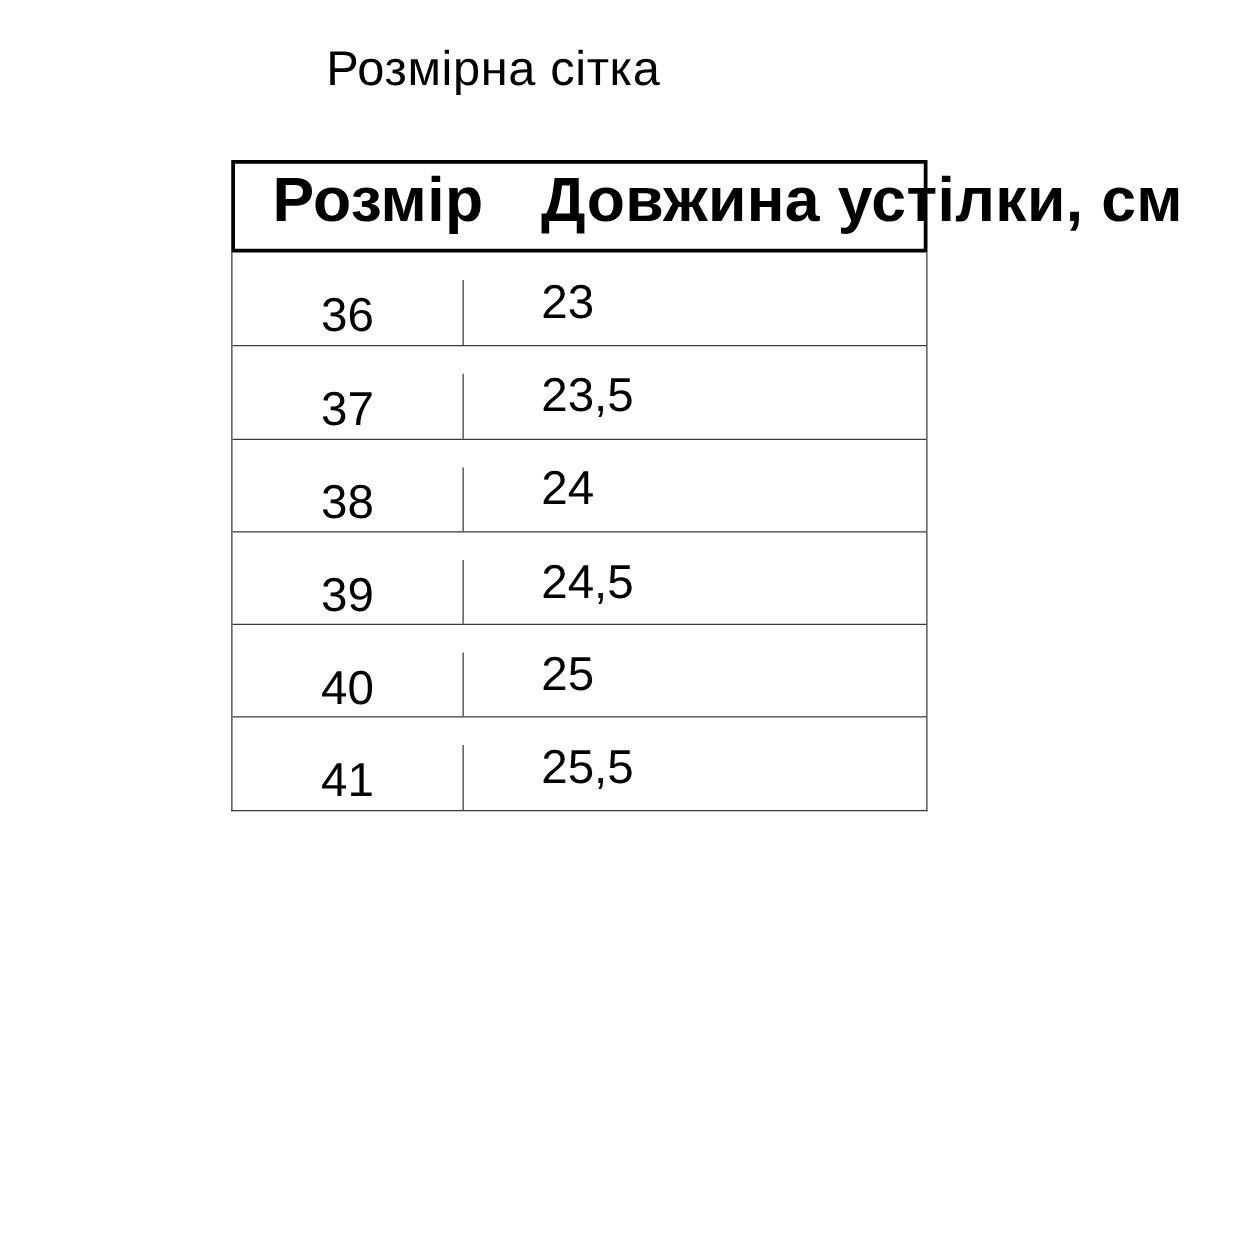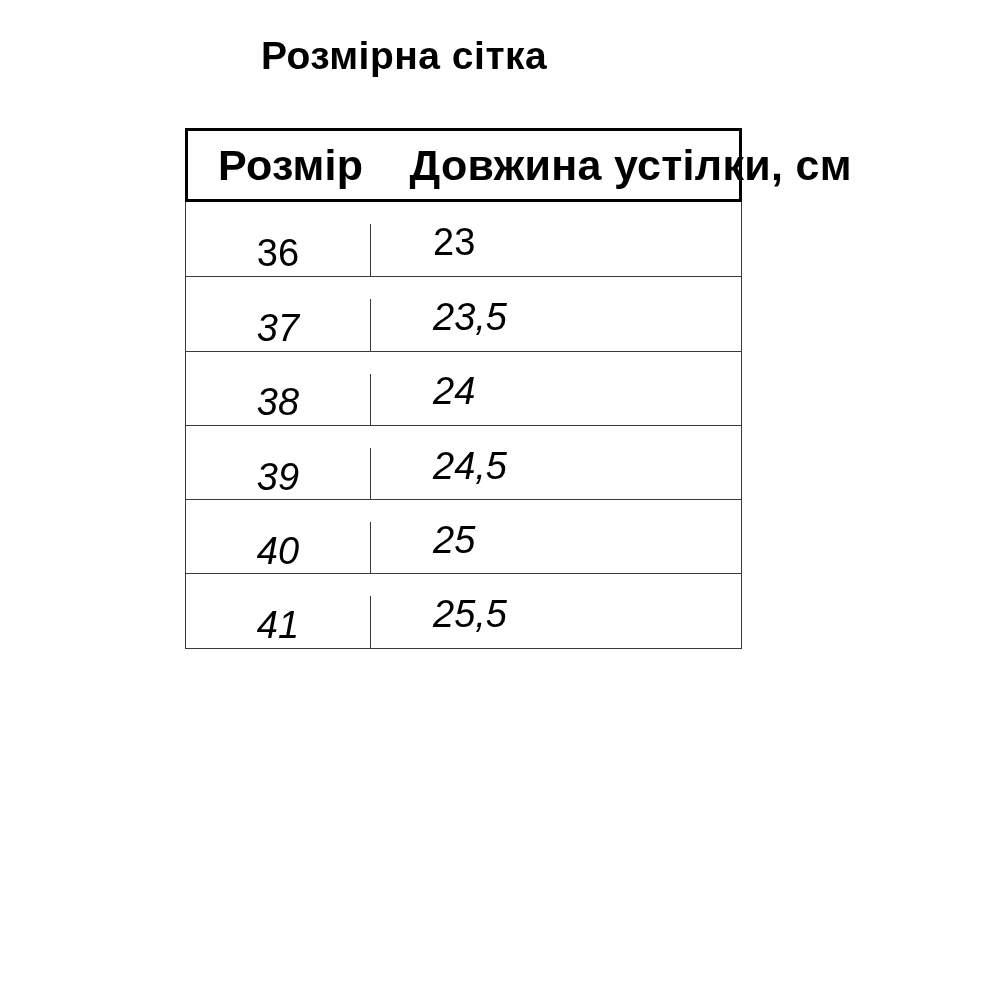--- a/index.html
+++ b/index.html
@@ -15,59 +15,57 @@
     font-family: "Liberation Sans", "DejaVu Sans", sans-serif;
     overflow: hidden;
   }
   .title {
     position: absolute;
     left: 261px;
     top: 34px;
     margin: 0;
     font-size: 39px;
     line-height: 44px;
-    font-weight: 700;
+    font-weight: 400;
     white-space: nowrap;
     letter-spacing: 0.5px;
   }
   .size-table {
     position: absolute;
     left: 185px;
     top: 128px;
     width: 557px;
   }
   .thead {
     box-sizing: border-box;
     width: 557px;
     height: 74px;
     border: 3px solid var(--header_border, #000000);
     display: flex;
-    align-items: center;
     white-space: nowrap;
     overflow: visible;
     font-weight: 700;
-    font-size: 43px;
+    font-size: 50px;
     letter-spacing: 0.3px;
   }
   .th-size   { margin-left: 30px; }
   .th-length { margin-left: 46px; }
   .tbody {
     box-sizing: border-box;
     width: 557px;
     border: 1px solid var(--grid_line, #3a3a3a);
     border-top: none;
   }
   .trow {
     display: flex;
     height: 74.3px;
     box-sizing: border-box;
   }
   .trow + .trow {
     border-top: 1px solid var(--grid_line, #3a3a3a);
-    font-style: italic;
   }
   .cell-size {
     width: 185px;
     box-sizing: border-box;
     border-right: 1px solid var(--grid_line, #3a3a3a);
     display: flex;
     align-items: center;
     justify-content: center;
     font-size: 38px;
     padding-top: 7px;

